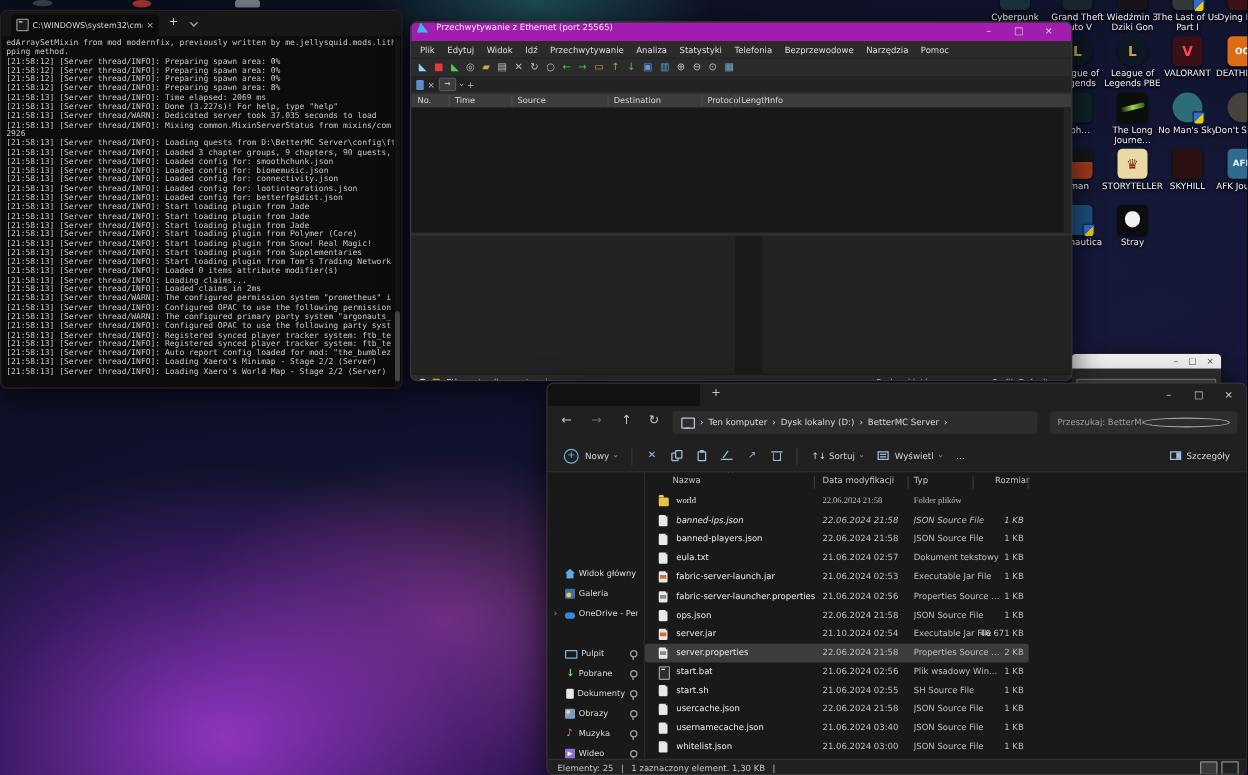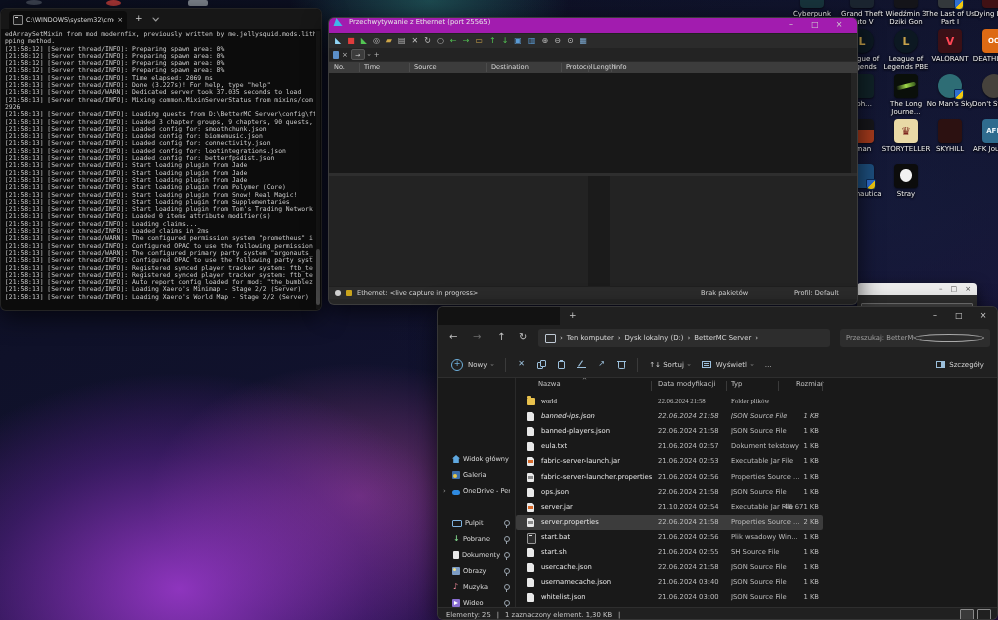--- a/index.html
+++ b/index.html
@@ -291,20 +291,33 @@
   <div id="wireshark" class="win">
     <div class="ws-title">
       <span class="ws-fin"></span>
       <span class="ws-title-text">Przechwytywanie z Ethernet (port 25565)</span>
       <span class="wc">
         <span>–</span>
         <span>□</span>
         <span>×</span>
       </span>
     </div>
+    <div class="ws-menu" id="ws-menu">
+        <span>Plik</span>
+        <span>Edytuj</span>
+        <span>Widok</span>
+        <span>Idź</span>
+        <span>Przechwytywanie</span>
+        <span>Analiza</span>
+        <span>Statystyki</span>
+        <span>Telefonia</span>
+        <span>Bezprzewodowe</span>
+        <span>Narzędzia</span>
+        <span>Pomoc</span>
+      </div>
     <div class="ws-tools" id="ws-tools">
         <i style="color: rgb(143, 212, 245);">◣</i>
         <i style="color: rgb(224, 60, 60);">■</i>
         <i style="color: rgb(83, 198, 83);">◣</i>
         <i style="color: rgb(189, 189, 189);">◎</i>
         <i style="color: rgb(207, 166, 72);">▰</i>
         <i style="color: rgb(189, 189, 189);">▤</i>
         <i style="color: rgb(189, 189, 189);">✕</i>
         <i style="color: rgb(189, 189, 189);">↻</i>
         <i style="color: rgb(189, 189, 189);">○</i>

